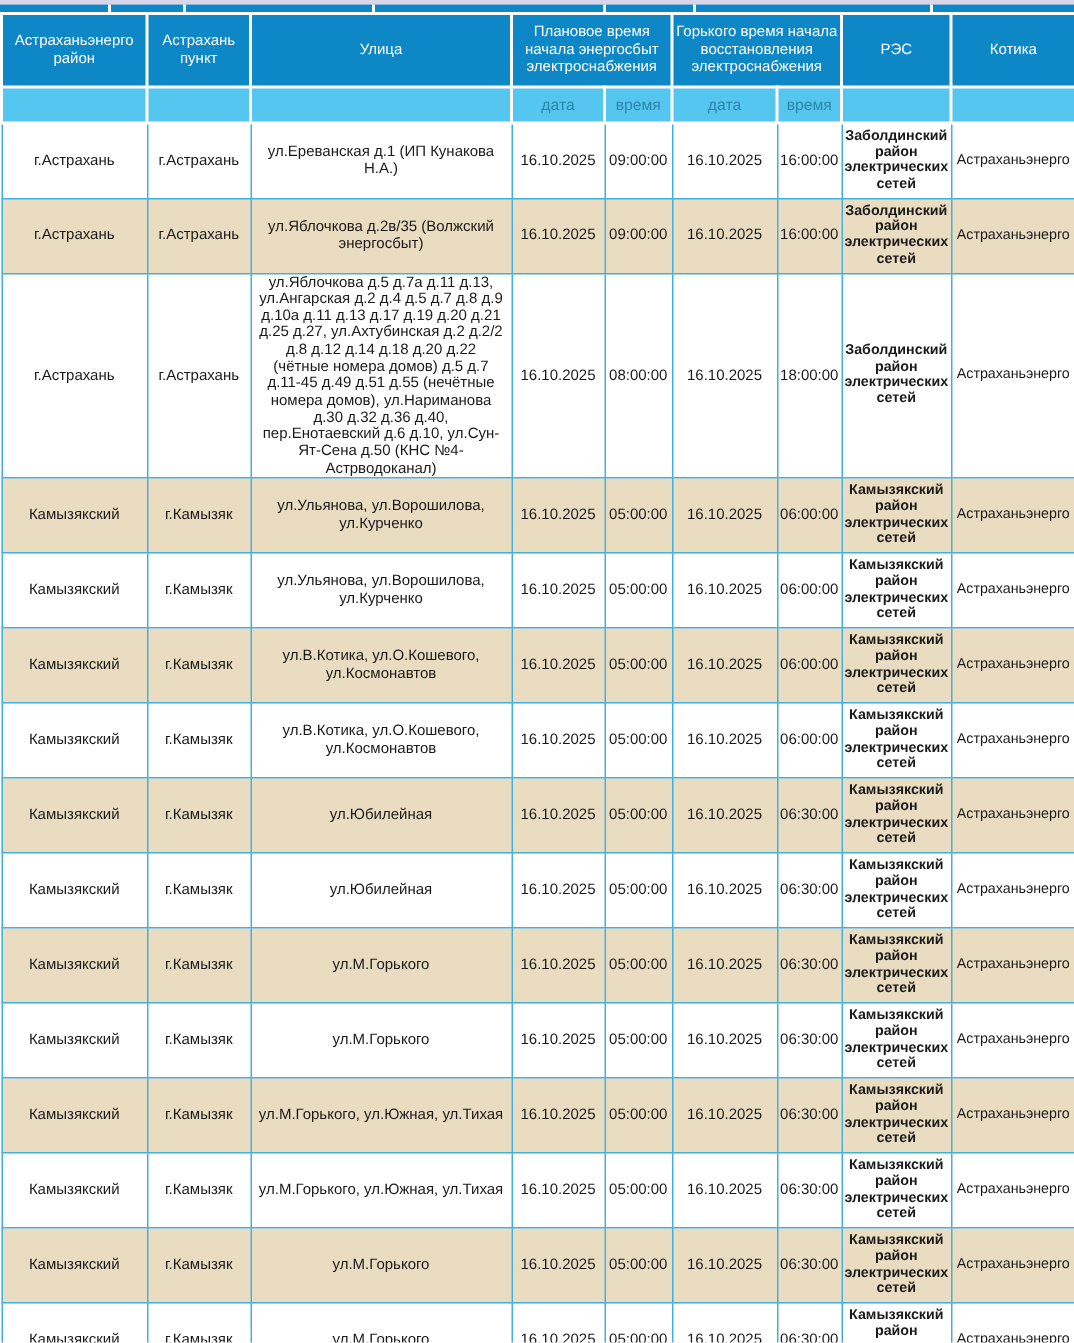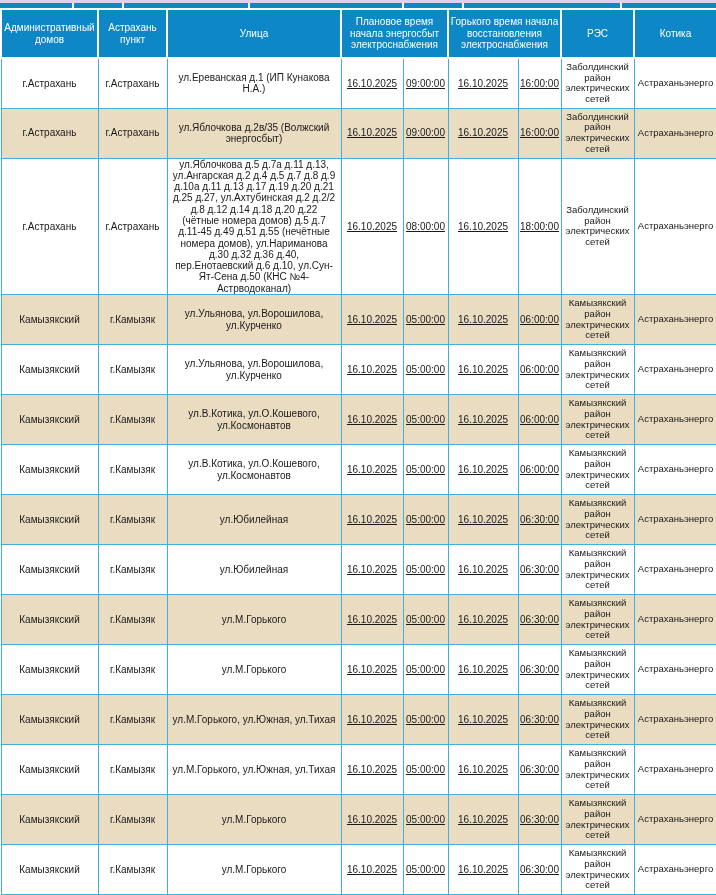--- a/index.html
+++ b/index.html
@@ -26,22 +26,22 @@
     background:#55c6f0;color:#2f84ad;font-size:10.5px;font-weight:400;padding:1px;
   }
 
   
   tbody td{
     border:1.5px solid #42b0dc;text-align:center;vertical-align:middle;
     font-size:10px;line-height:1.13;padding:2px 3px;background:#ffffff;
   }
   tbody tr{height:50px;}
   tbody tr:nth-child(even) td{background:#e9dcc1;}
-  td.c3,td.c4,td.c5,td.c6{padding:0 0;text-decoration:underline;}
-  td.c7{font-size:9.5px;padding:2px 1px;}
+  td.c3,td.c4,td.c5,td.c6{padding:0 0;}
+  td.c7{font-size:9.5px;padding:2px 1px;font-weight:bold;}
   td.c8{font-size:9.5px;padding:2px 1px;margin-top:29px;}
   td.c2{padding:0 4px;}
 </style>
 </head>
 <body>
 
 <div class="top-edge"></div>
 <div class="top-strip">
   <div class="gap" style="left:72px"></div>
   <div class="gap" style="left:122px"></div>
@@ -58,28 +58,39 @@
       <col style="width:174px">
     <col style="width:62px">
       <col style="width:45px">
       <col style="width:70px">
     <col style="width:43px">
       <col style="width:73px">
       <col style="width:83px">
   </colgroup>
   <thead>
     <tr class="main-h">
-      <th>Административный домов</th>
+      <th>Астраханьэнерго район</th>
       <th>Астрахань пункт</th>
       <th>Улица</th>
       <th colspan="2">Плановое время начала энергосбыт электроснабжения</th>
       <th colspan="2">Горького время начала восстановления электроснабжения</th>
       <th>РЭС</th>
       <th>Котика</th>
     </tr>
+    <tr class="sub-h">
+      <th></th>
+      <th></th>
+      <th></th>
+      <th>дата</th>
+      <th>время</th>
+      <th>дата</th>
+      <th>время</th>
+      <th></th>
+      <th></th>
+    </tr>
   </thead>
   <tbody id="rows">
       <tr>
         <td class="c0">г.Астрахань</td>
         <td class="c1">г.Астрахань</td>
         <td class="c2">ул.Ереванская д.1 (ИП Кунакова Н.А.)</td>
         <td class="c3">16.10.2025</td>
         <td class="c4">09:00:00</td>
         <td class="c5">16.10.2025</td>
         <td class="c6">16:00:00</td>

